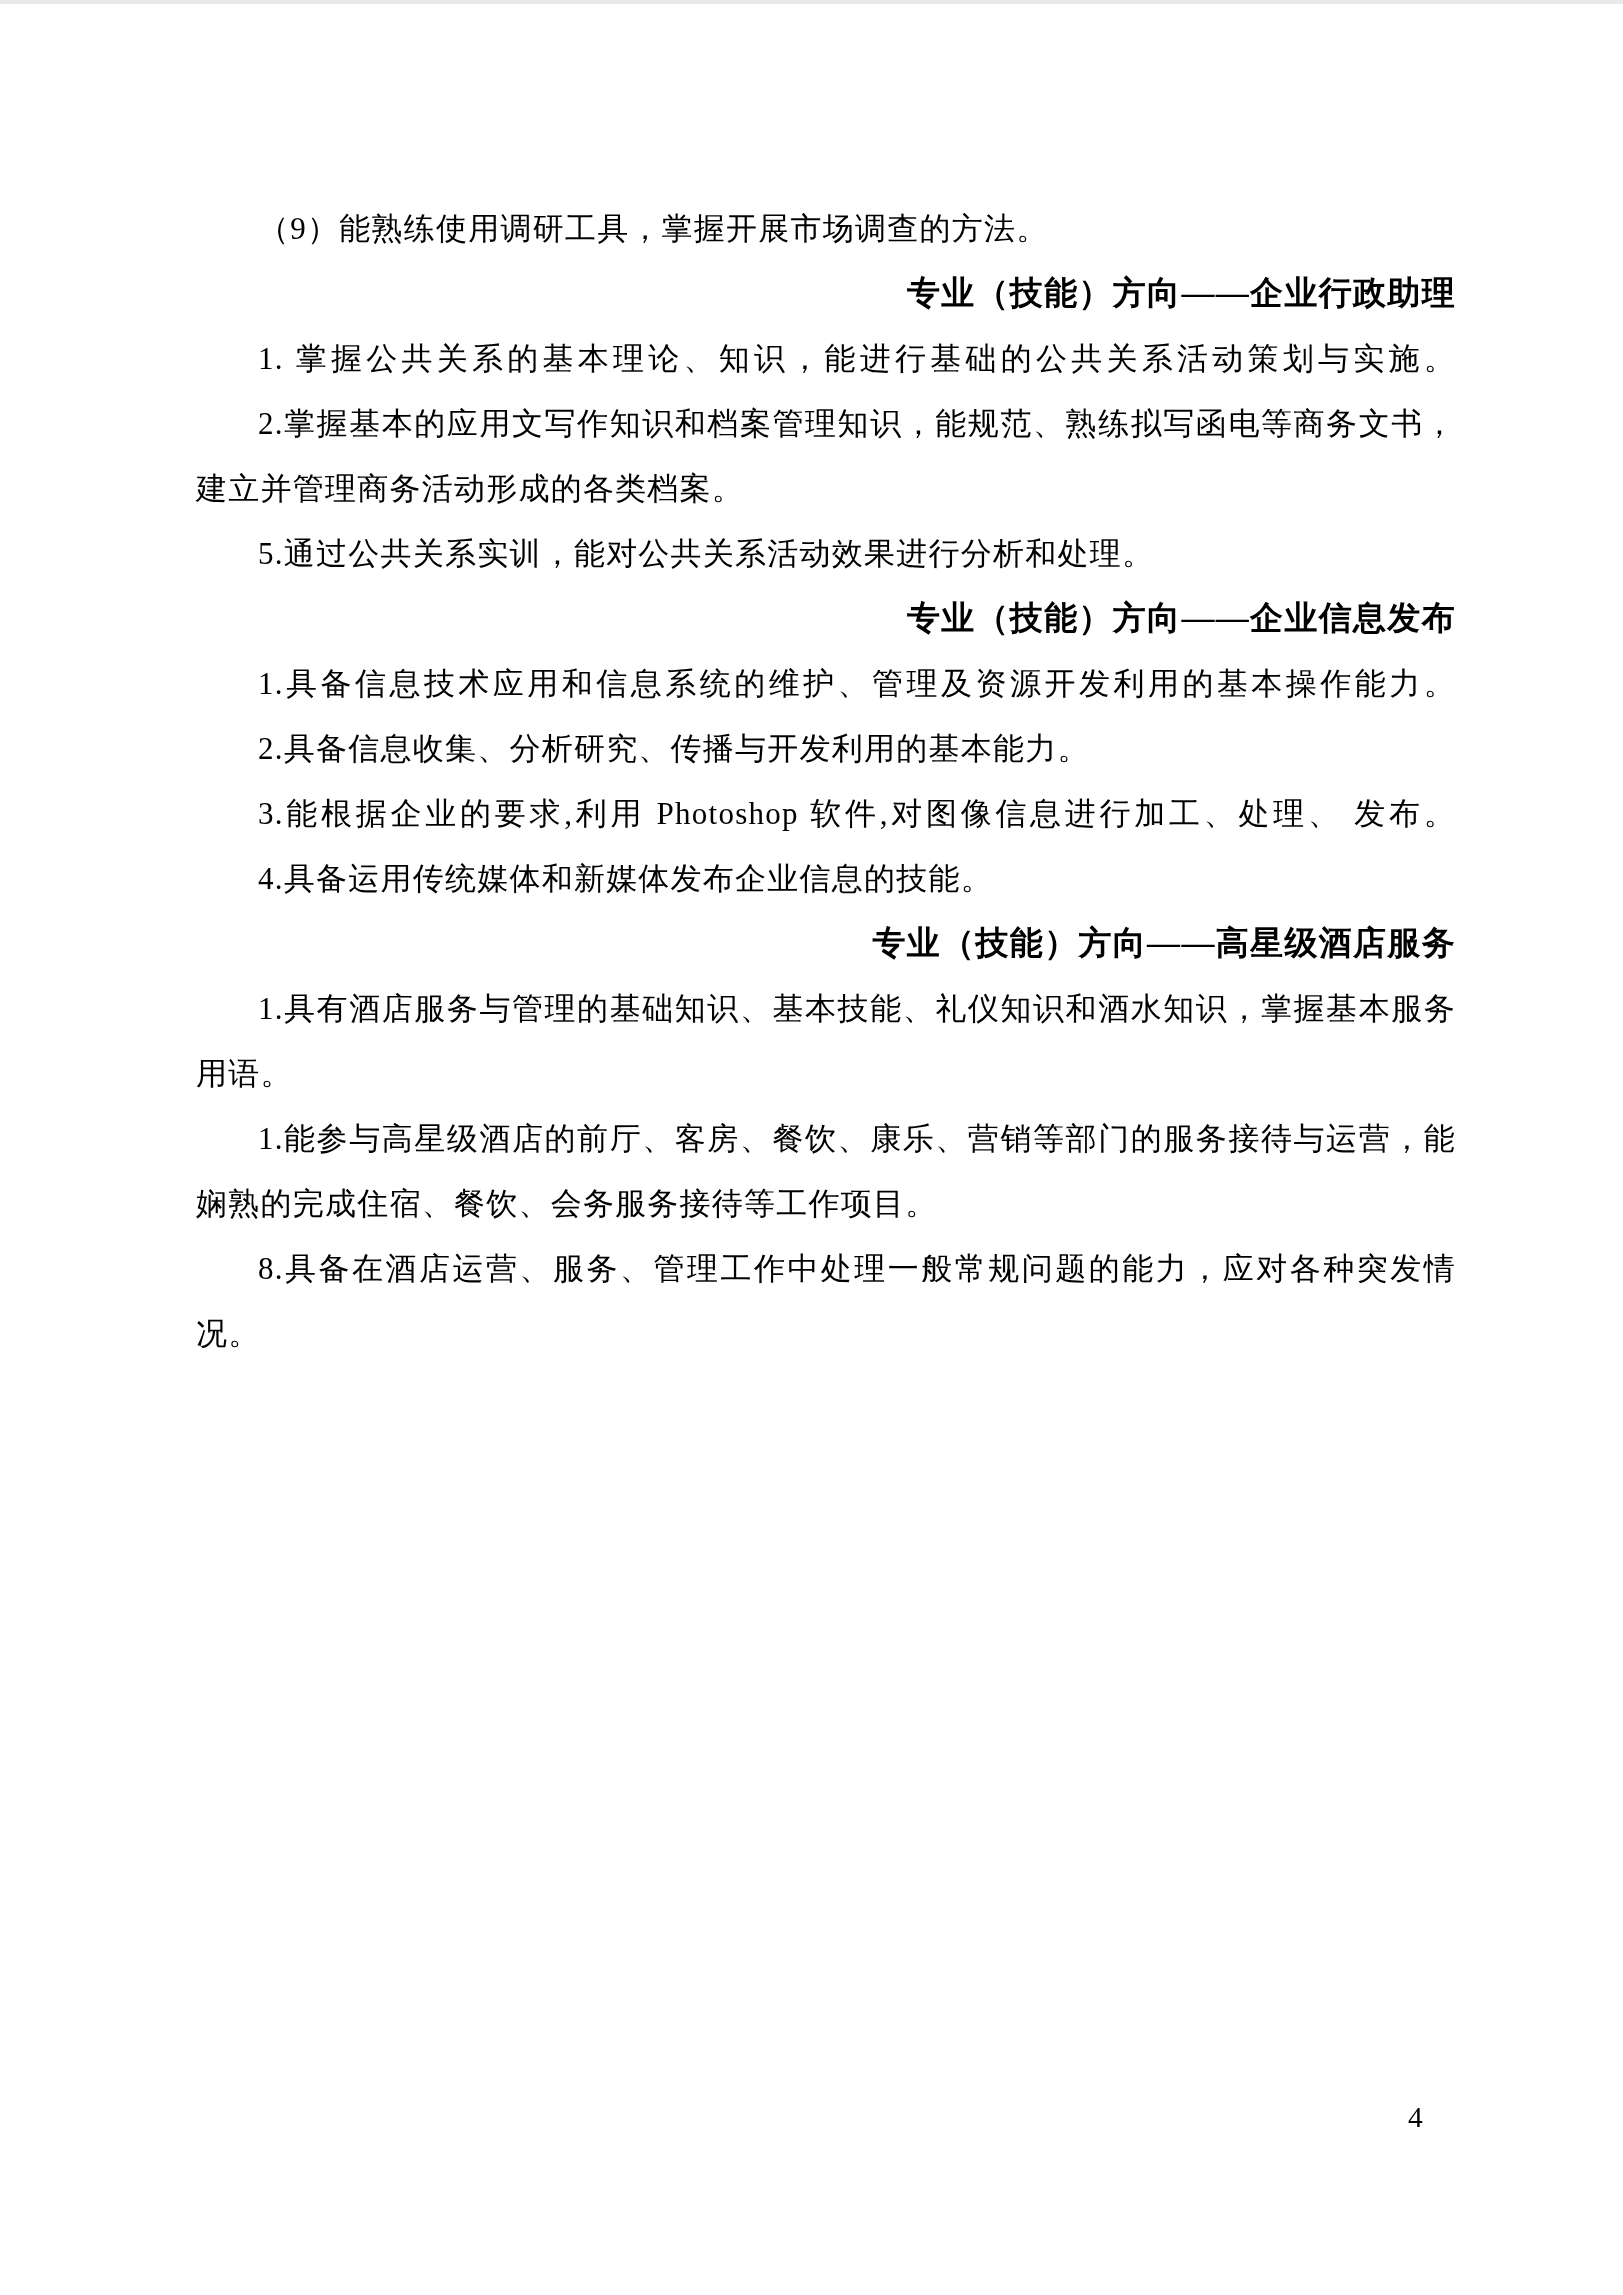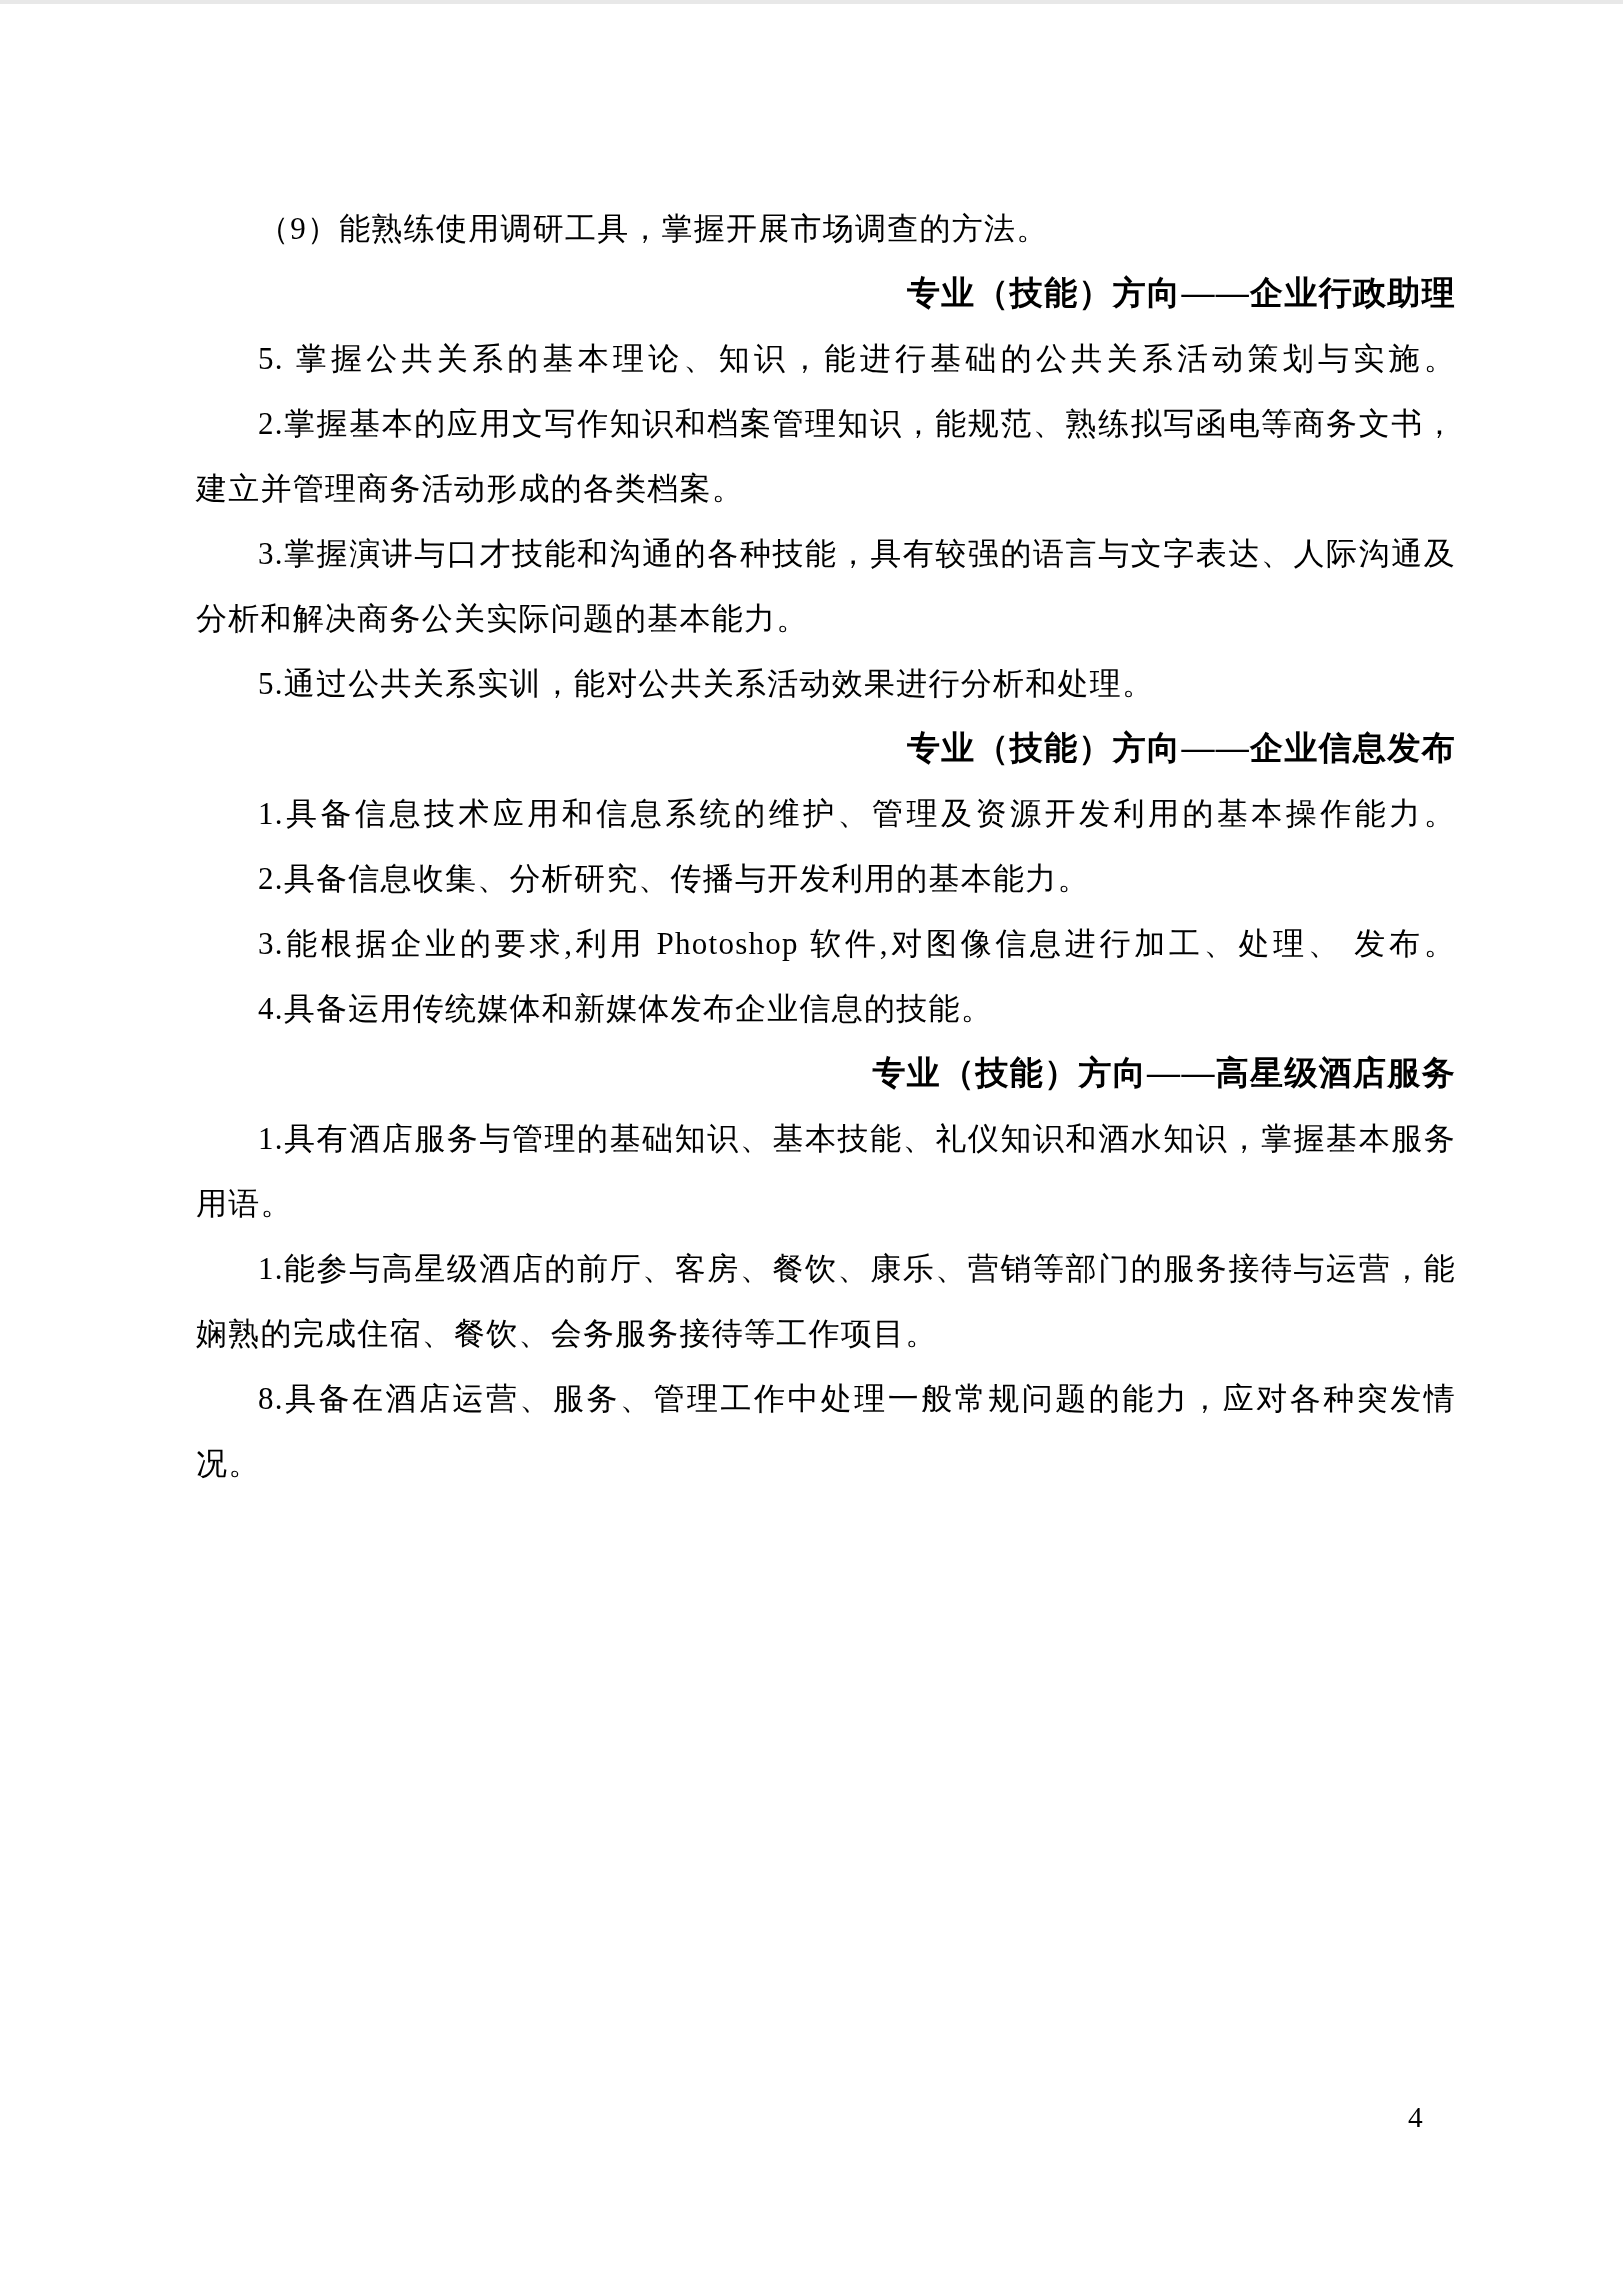--- a/index.html
+++ b/index.html
@@ -56,23 +56,22 @@
   }
 </style>
 </head>
 <body>
 
 <div class="page">
   <div class="doc-body">
 
   <p class="para">（9）能熟练使用调研工具，掌握开展市场调查的方法。</p>
       <h2 class="heading">专业（技能）方向——企业行政助理</h2>
-      <p class="para jline">5. 掌握公共关系的基本理论、知识，能进行基础的公共关系活动策划与实施。</p>
+      <p class="para jline">1. 掌握公共关系的基本理论、知识，能进行基础的公共关系活动策划与实施。</p>
       <p class="para">2.掌握基本的应用文写作知识和档案管理知识，能规范、熟练拟写函电等商务文书，建立并管理商务活动形成的各类档案。</p>
-      <p class="para">3.掌握演讲与口才技能和沟通的各种技能，具有较强的语言与文字表达、人际沟通及分析和解决商务公关实际问题的基本能力。</p>
       <p class="para">5.通过公共关系实训，能对公共关系活动效果进行分析和处理。</p>
       <h2 class="heading">专业（技能）方向——企业信息发布</h2>
       <p class="para jline">1.具备信息技术应用和信息系统的维护、管理及资源开发利用的基本操作能力。</p>
       <p class="para">2.具备信息收集、分析研究、传播与开发利用的基本能力。</p>
       <p class="para jline">3.能根据企业的要求,利用 Photoshop 软件,对图像信息进行加工、处理、 发布。</p>
       <p class="para">4.具备运用传统媒体和新媒体发布企业信息的技能。</p>
       <h2 class="heading">专业（技能）方向——高星级酒店服务</h2>
       <p class="para">1.具有酒店服务与管理的基础知识、基本技能、礼仪知识和酒水知识，掌握基本服务用语。</p>
       <p class="para">1.能参与高星级酒店的前厅、客房、餐饮、康乐、营销等部门的服务接待与运营，能娴熟的完成住宿、餐饮、会务服务接待等工作项目。</p>
       <p class="para">8.具备在酒店运营、服务、管理工作中处理一般常规问题的能力，应对各种突发情况。</p>

